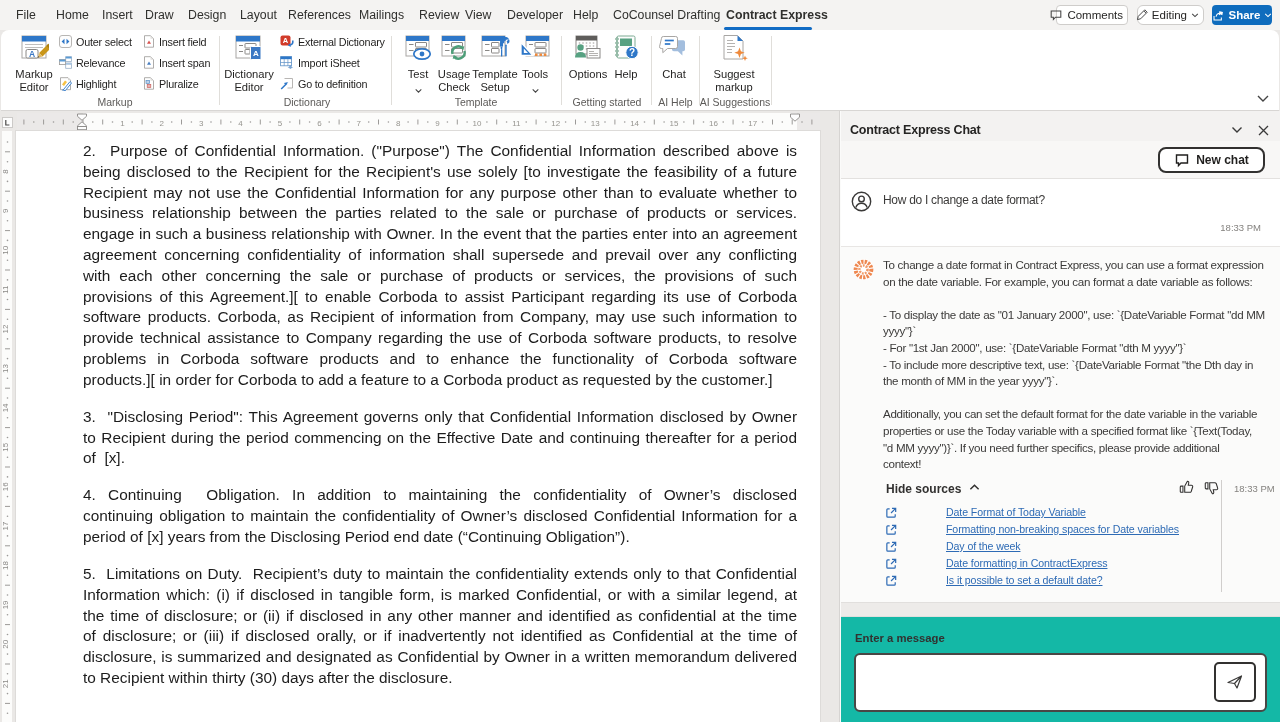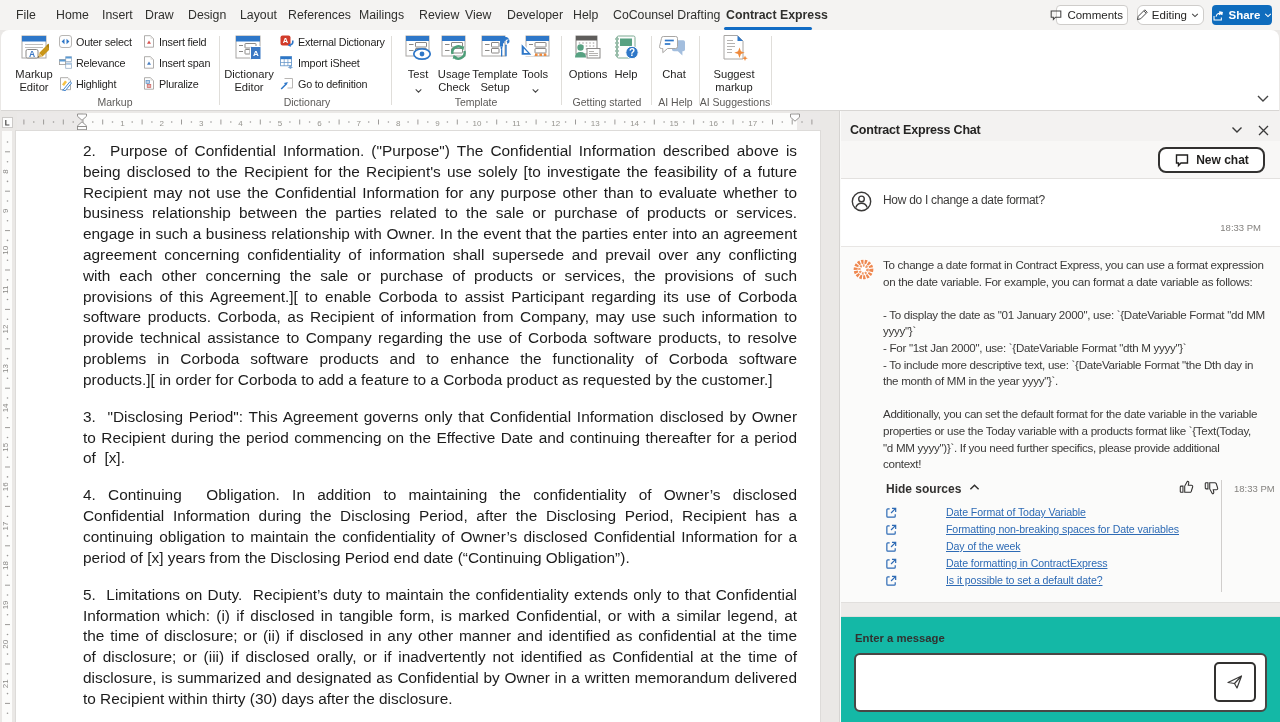--- a/index.html
+++ b/index.html
@@ -548,21 +548,20 @@
         <div class="ln">problems in Corboda software products and to enhance the functionality of Corboda software</div>
         <div class="lnl">products.][ in order for Corboda to add a feature to a Corboda product as requested by the customer.]</div>
       </div>
       <div class="para">
         <div class="ln"><b>3.&nbsp; "Disclosing Period":</b> This Agreement governs only that Confidential Information disclosed by Owner</div>
         <div class="ln">to Recipient during the period commencing on the Effective Date and continuing thereafter for a period</div>
         <div class="lnl">of&nbsp; [x].</div>
       </div>
       <div class="para">
         <div class="ln"><b>4. Continuing&nbsp; Obligation</b>. In addition to maintaining the confidentiality of Owner’s disclosed</div>
-        <div class="ln">Confidential Information during the Disclosing Period, after the Disclosing Period, Recipient has a</div>
         <div class="ln">continuing obligation to maintain the confidentiality of Owner’s disclosed Confidential Information for a</div>
         <div class="lnl">period of [x] years from the Disclosing Period end date (<b>“Continuing Obligation”</b>).</div>
       </div>
       <div class="para">
         <div class="ln"><b>5.&nbsp; Limitations on Duty</b>.&nbsp; Recipient’s duty to maintain the confidentiality extends only to that Confidential</div>
         <div class="ln">Information which: (i) if disclosed in tangible form, is marked Confidential, or with a similar legend, at</div>
         <div class="ln">the time of disclosure; or (ii) if disclosed in any other manner and identified as confidential at the time</div>
         <div class="ln">of disclosure; or (iii) if disclosed orally, or if inadvertently not identified as Confidential at the time of</div>
         <div class="ln">disclosure, is summarized and designated as Confidential by Owner in a written memorandum delivered</div>
         <div class="lnl">to Recipient within thirty (30) days after the disclosure.</div>
@@ -609,21 +608,21 @@
       <div>To change a date format in Contract Express, you can use a format expression</div>
       <div>on the date variable. For example, you can format a date variable as follows:</div>
       <div>&nbsp;</div>
       <div>- To display the date as "01 January 2000", use: `{DateVariable Format "dd MM</div>
       <div>yyyy"}`</div>
       <div>- For "1st Jan 2000", use: `{DateVariable Format "dth M yyyy"}`</div>
       <div>- To include more descriptive text, use: `{DateVariable Format "the Dth day in</div>
       <div>the month of MM in the year yyyy"}`.</div>
       <div>&nbsp;</div>
       <div>Additionally, you can set the default format for the date variable in the variable</div>
-      <div>properties or use the Today variable with a products format like `{Text(Today,</div>
+      <div>properties or use the Today variable with a specified format like `{Text(Today,</div>
       <div>"d MM yyyy")}`. If you need further specifics, please provide additional</div>
       <div>context!</div>
     </div>
     <div id="hidesources">Hide sources
       <svg width="11" height="11" viewBox="0 0 12 12" style="margin-left:4px;">
           <path d="M1.5 8 L6 3.5 L10.5 8" fill="none" stroke="#323130" stroke-width="1.6"></path>
         </svg>
     </div>
     <svg width="17" height="16" viewBox="0 0 18 18" style="position:absolute;left:337px;top:232px;">
         <path d="M5 8v7H3a1 1 0 0 1-1-1V9a1 1 0 0 1 1-1zm2 7V8l3-5.5c1 0 1.8.8 1.5 2L11 7h3.5a1.5 1.5 0 0 1 1.4 2l-1.6 5a1.8 1.8 0 0 1-1.7 1z" fill="none" stroke="#323130" stroke-width="1.2"></path>

